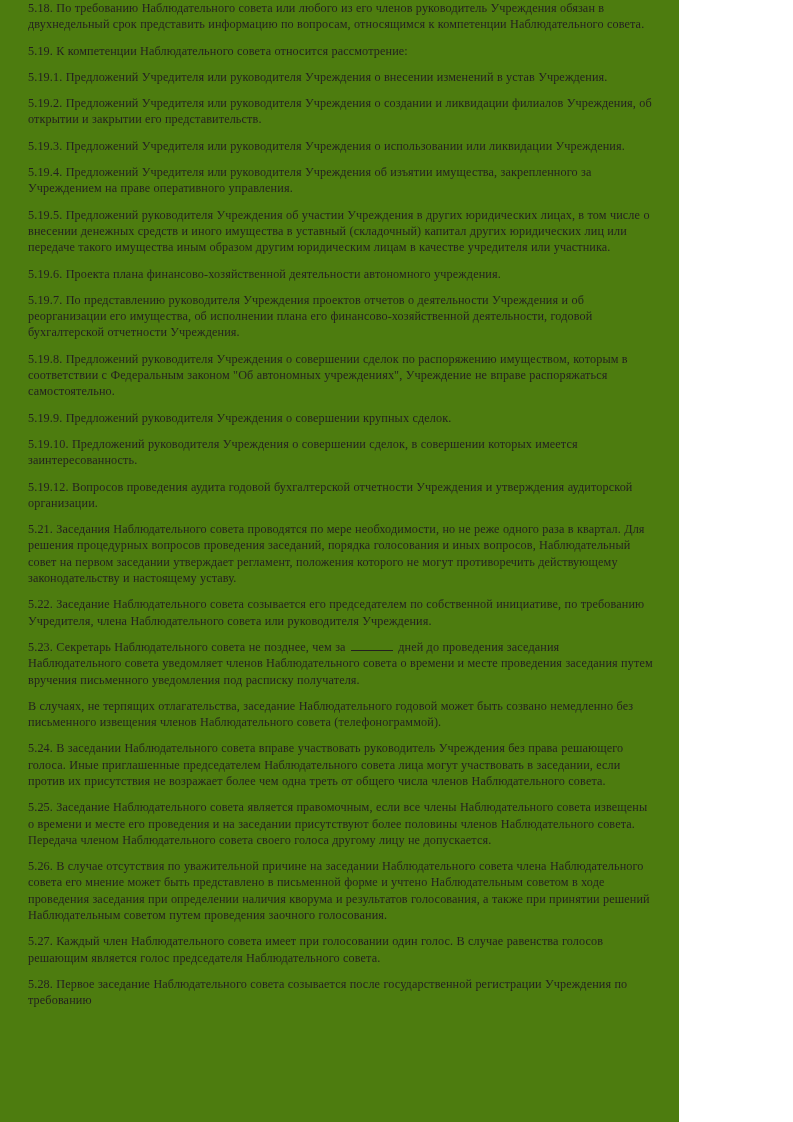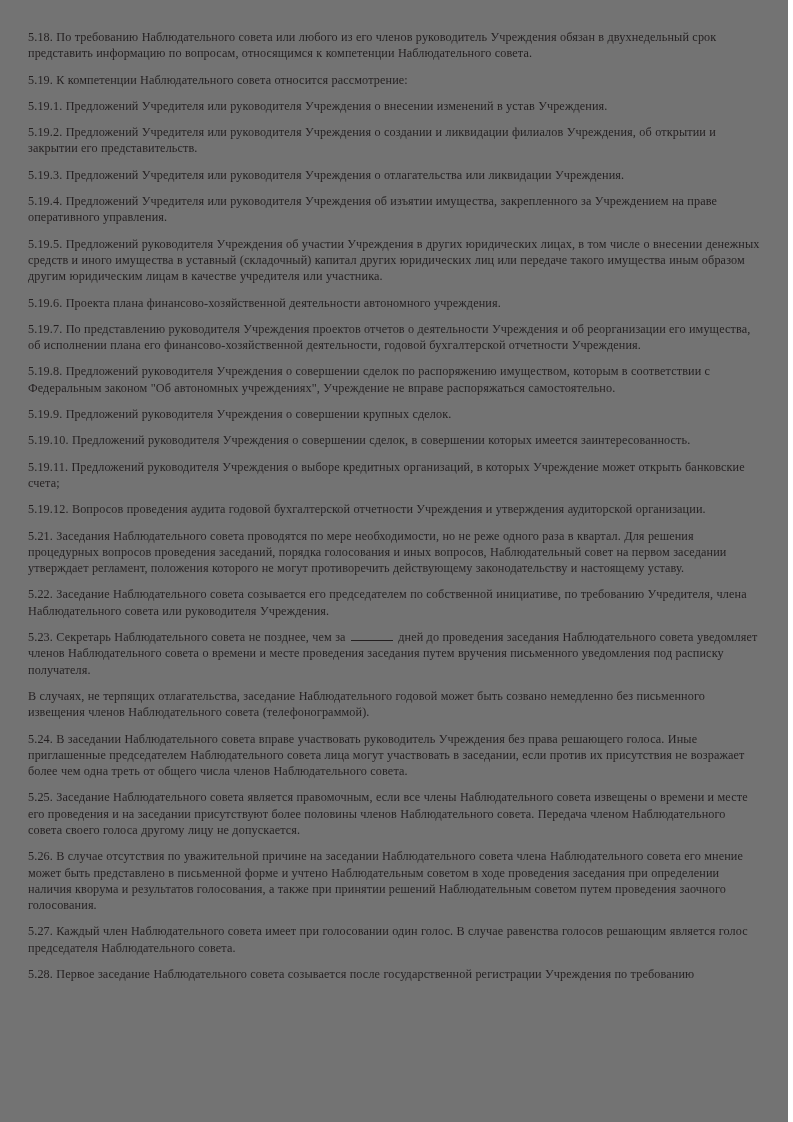--- a/index.html
+++ b/index.html
@@ -10,24 +10,24 @@
   }
   body {
     width: 793px;
     min-height: 1122px;
     font-family: "Liberation Serif", "DejaVu Serif", serif;
     color: #231f20;
     -webkit-font-smoothing: antialiased;
   }
   .page {
     box-sizing: border-box;
-    width: 788px;
+    width: 679px;
     min-height: 1122px;
-    padding: 29px 26px 10px 28px;
-    background: #737373;
+    padding: 0 26px 10px 28px;
+    background: #4d7c0f;
   }
   .doc-body {
     display: block;
   }
   p.para {
     margin: 0 0 10px 0;
     padding: 0;
     font-size: 12.2px;
     line-height: 16.3px;
     text-align: left;
@@ -48,29 +48,28 @@
 </style>
 </head>
 <body>
 
 <div class="page">
   <div class="doc-body">
       <p class="para">5.18. По требованию Наблюдательного совета или любого из его членов руководитель Учреждения обязан в двухнедельный срок представить информацию по вопросам, относящимся к компетенции Наблюдательного совета.</p>
       <p class="para">5.19. К компетенции Наблюдательного совета относится рассмотрение:</p>
       <p class="para">5.19.1. Предложений Учредителя или руководителя Учреждения о внесении изменений в устав Учреждения.</p>
       <p class="para">5.19.2. Предложений Учредителя или руководителя Учреждения о создании и ликвидации филиалов Учреждения, об открытии и закрытии его представительств.</p>
-      <p class="para">5.19.3. Предложений Учредителя или руководителя Учреждения о отлагательства или ликвидации Учреждения.</p>
+      <p class="para">5.19.3. Предложений Учредителя или руководителя Учреждения о использовании или ликвидации Учреждения.</p>
       <p class="para">5.19.4. Предложений Учредителя или руководителя Учреждения об изъятии имущества, закрепленного за Учреждением на праве оперативного управления.</p>
       <p class="para">5.19.5. Предложений руководителя Учреждения об участии Учреждения в других юридических лицах, в том числе о внесении денежных средств и иного имущества в уставный (складочный) капитал других юридических лиц или передаче такого имущества иным образом другим юридическим лицам в качестве учредителя или участника.</p>
       <p class="para">5.19.6. Проекта плана финансово-хозяйственной деятельности автономного учреждения.</p>
       <p class="para">5.19.7. По представлению руководителя Учреждения проектов отчетов о деятельности Учреждения и об реорганизации его имущества, об исполнении плана его финансово-хозяйственной деятельности, годовой бухгалтерской отчетности Учреждения.</p>
       <p class="para">5.19.8. Предложений руководителя Учреждения о совершении сделок по распоряжению имуществом, которым в соответствии с Федеральным законом "Об автономных учреждениях", Учреждение не вправе распоряжаться самостоятельно.</p>
       <p class="para">5.19.9. Предложений руководителя Учреждения о совершении крупных сделок.</p>
       <p class="para">5.19.10. Предложений руководителя Учреждения о совершении сделок, в совершении которых имеется заинтересованность.</p>
-      <p class="para">5.19.11. Предложений руководителя Учреждения о выборе кредитных организаций, в которых Учреждение может открыть банковские счета;</p>
       <p class="para">5.19.12. Вопросов проведения аудита годовой бухгалтерской отчетности Учреждения и утверждения аудиторской организации.</p>
       <p class="para">5.21. Заседания Наблюдательного совета проводятся по мере необходимости, но не реже одного раза в квартал. Для решения процедурных вопросов проведения заседаний, порядка голосования и иных вопросов, Наблюдательный совет на первом заседании утверждает регламент, положения которого не могут противоречить действующему законодательству и настоящему уставу.</p>
       <p class="para">5.22. Заседание Наблюдательного совета созывается его председателем по собственной инициативе, по требованию Учредителя, члена Наблюдательного совета или руководителя Учреждения.</p>
       <p class="para"><span>5.23. Секретарь Наблюдательного совета не позднее, чем за</span> <span class="blank-fill"></span> <span>дней до проведения заседания Наблюдательного совета уведомляет членов Наблюдательного совета о времени и месте проведения заседания путем вручения письменного уведомления под расписку получателя.</span></p>
       <p class="para">В случаях, не терпящих отлагательства, заседание Наблюдательного годовой может быть созвано немедленно без письменного извещения членов Наблюдательного совета (телефонограммой).</p>
       <p class="para">5.24. В заседании Наблюдательного совета вправе участвовать руководитель Учреждения без права решающего голоса. Иные приглашенные председателем Наблюдательного совета лица могут участвовать в заседании, если против их присутствия не возражает более чем одна треть от общего числа членов Наблюдательного совета.</p>
       <p class="para">5.25. Заседание Наблюдательного совета является правомочным, если все члены Наблюдательного совета извещены о времени и месте его проведения и на заседании присутствуют более половины членов Наблюдательного совета. Передача членом Наблюдательного совета своего голоса другому лицу не допускается.</p>
       <p class="para">5.26. В случае отсутствия по уважительной причине на заседании Наблюдательного совета члена Наблюдательного совета его мнение может быть представлено в письменной форме и учтено Наблюдательным советом в ходе проведения заседания при определении наличия кворума и результатов голосования, а также при принятии решений Наблюдательным советом путем проведения заочного голосования.</p>
       <p class="para">5.27. Каждый член Наблюдательного совета имеет при голосовании один голос. В случае равенства голосов решающим является голос председателя Наблюдательного совета.</p>
       <p class="para">5.28. Первое заседание Наблюдательного совета созывается после государственной регистрации Учреждения по требованию</p>

